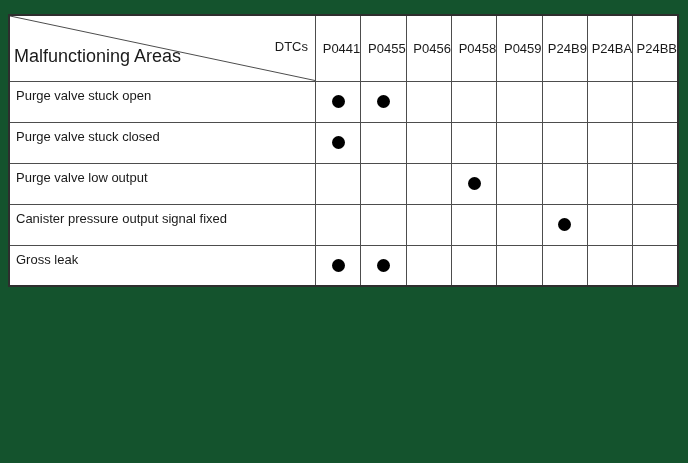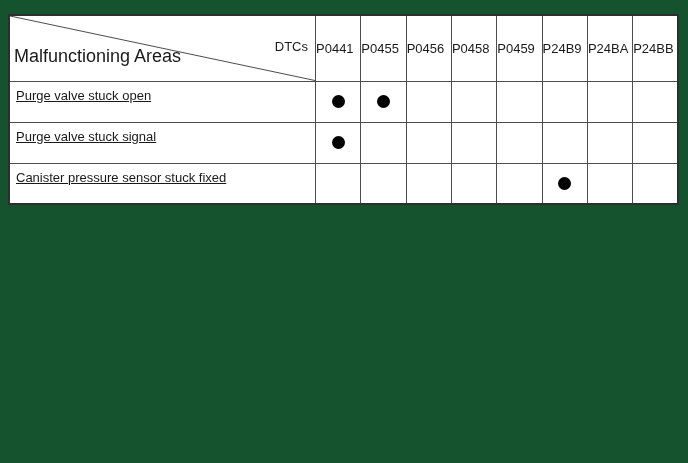--- a/index.html
+++ b/index.html
@@ -26,21 +26,21 @@
     border: 2px solid #2e2e2e;
   }
   .dtc-table th, .dtc-table td {
     border: 1px solid #4d4d4d;
     font-weight: normal;
     font-size: 13px;
     padding: 0;
     background: #ffffff;
   }
   tr.head-row { height: 66px; }
-  tr.body-row { height: 41px; text-decoration: underline; }
+  tr.body-row { height: 41px; }
 
   th.corner-cell {
     position: relative;
     width: 305px;
   }
   .corner-cell svg.diagonal {
     position: absolute;
     left: 0; top: 0;
     width: 100%; height: 100%;
     display: block;
@@ -55,21 +55,21 @@
   }
   .corner-bottom-label {
     position: absolute;
     top: 33px;
     left: 4px;
     font-size: 18px;
     line-height: 14px;
     white-space: nowrap;
   }
   th.col-head {
-    text-align: left;
+    text-align: right;
     vertical-align: middle;
     font-size: 13px;
     overflow: hidden;
   }
   td.row-label {
     vertical-align: top;
     text-align: left;
     padding: 6px 4px 0 6px;
     font-size: 13px;
     line-height: 15px;
@@ -121,40 +121,68 @@
             <span class="dot"></span>
           </td>
           <td class="matrix-cell"></td>
           <td class="matrix-cell"></td>
           <td class="matrix-cell"></td>
           <td class="matrix-cell"></td>
           <td class="matrix-cell"></td>
           <td class="matrix-cell"></td>
         </tr>
         <tr class="body-row">
-          <td class="row-label">Purge valve stuck signal</td>
+          <td class="row-label">Purge valve stuck closed</td>
           <td class="matrix-cell">
             <span class="dot"></span>
           </td>
           <td class="matrix-cell"></td>
           <td class="matrix-cell"></td>
           <td class="matrix-cell"></td>
           <td class="matrix-cell"></td>
           <td class="matrix-cell"></td>
           <td class="matrix-cell"></td>
           <td class="matrix-cell"></td>
         </tr>
         <tr class="body-row">
-          <td class="row-label">Canister pressure sensor stuck fixed</td>
+          <td class="row-label">Purge valve low output</td>
+          <td class="matrix-cell"></td>
+          <td class="matrix-cell"></td>
+          <td class="matrix-cell"></td>
+          <td class="matrix-cell">
+            <span class="dot"></span>
+          </td>
+          <td class="matrix-cell"></td>
+          <td class="matrix-cell"></td>
+          <td class="matrix-cell"></td>
+          <td class="matrix-cell"></td>
+        </tr>
+        <tr class="body-row">
+          <td class="row-label">Canister pressure output signal fixed</td>
           <td class="matrix-cell"></td>
           <td class="matrix-cell"></td>
           <td class="matrix-cell"></td>
           <td class="matrix-cell"></td>
           <td class="matrix-cell"></td>
           <td class="matrix-cell">
             <span class="dot"></span>
           </td>
           <td class="matrix-cell"></td>
           <td class="matrix-cell"></td>
         </tr>
+        <tr class="body-row">
+          <td class="row-label">Gross leak</td>
+          <td class="matrix-cell">
+            <span class="dot"></span>
+          </td>
+          <td class="matrix-cell">
+            <span class="dot"></span>
+          </td>
+          <td class="matrix-cell"></td>
+          <td class="matrix-cell"></td>
+          <td class="matrix-cell"></td>
+          <td class="matrix-cell"></td>
+          <td class="matrix-cell"></td>
+          <td class="matrix-cell"></td>
+        </tr>
       </tbody>
   </table>
 </div>
 
 </body></html>

